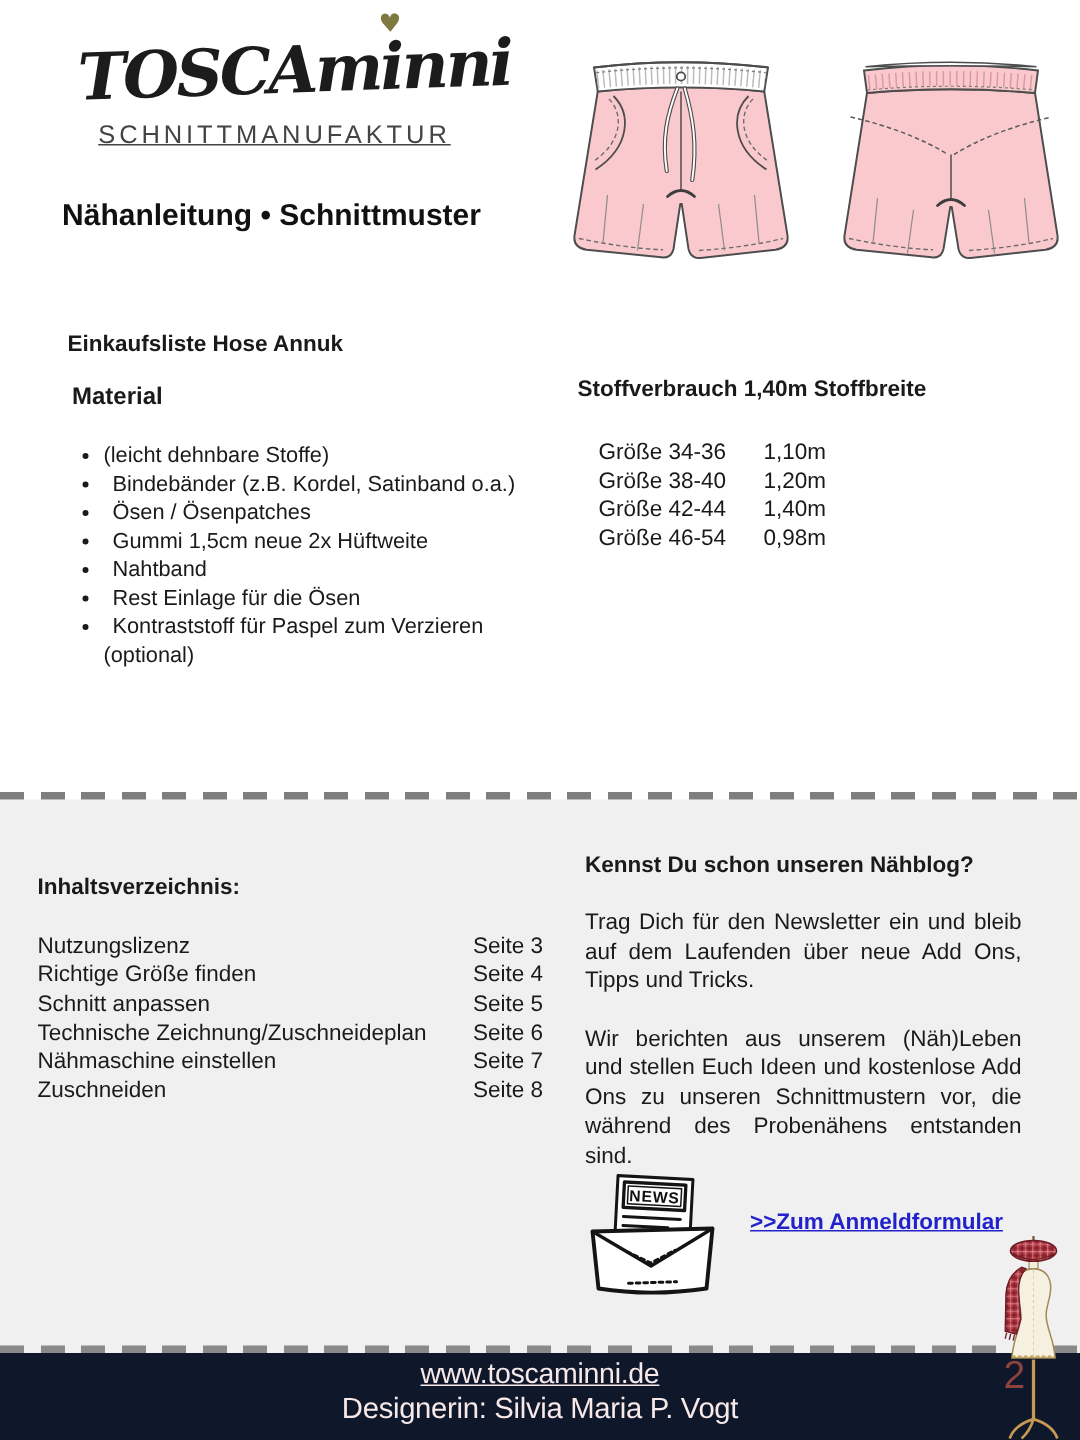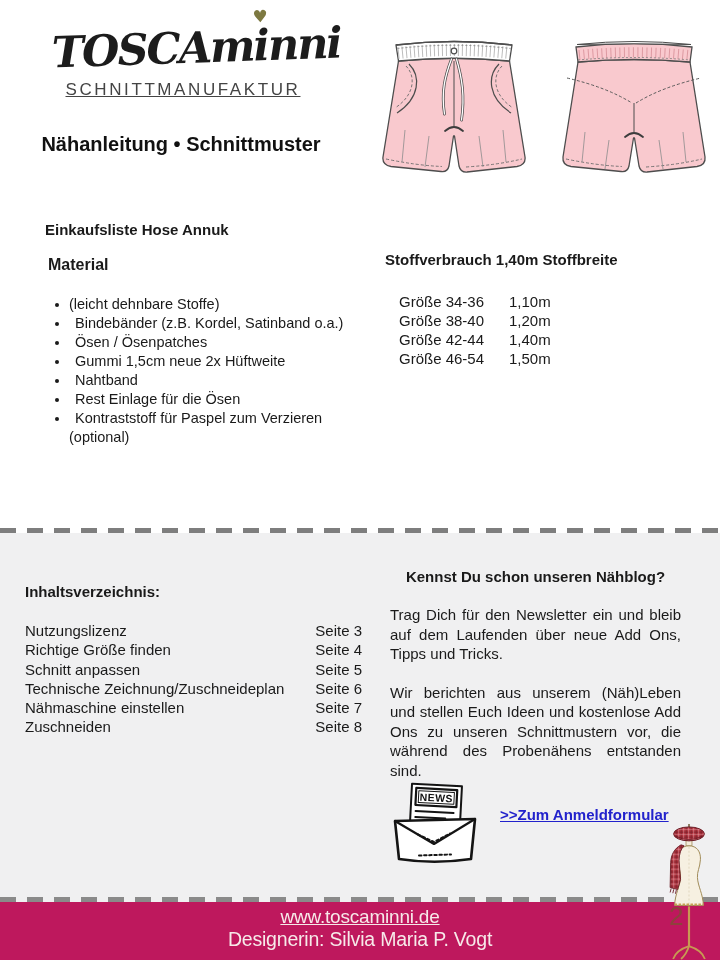--- a/index.html
+++ b/index.html
@@ -57,33 +57,33 @@
   .divider-footer { top:897px; background:repeating-linear-gradient(90deg,#8a8a8a 0 16px, transparent 16px 27px); }
   .lower-bg { position:absolute; left:0; top:533px; width:720px; height:369px; background:#f0f0f1; }
 
   
   .toc { position:absolute; left:25px; top:583px; width:337px; }
   .toc-title { font-size:15px; font-weight:700; margin-bottom:21px; }
   .toc-row { display:flex; justify-content:space-between; font-size:15px; line-height:19.3px; }
 
   
   .blog { position:absolute; left:390px; top:568px; width:291px; }
-  .blog-title { font-size:15px; font-weight:700; margin-bottom:20px;text-align:center; }
+  .blog-title { font-size:15px; font-weight:700; margin-bottom:20px; }
   .blog p { margin:0 0 19px 0; font-size:15px; line-height:19.5px; text-align:justify; }
 
   .news-icon { position:absolute; left:388px; top:780px; width:92px; height:86px; }
   .signup-link {
     position:absolute; left:500px; top:806px; font-size:15px; font-weight:700;
     color:#2222cc; text-decoration:underline; cursor:pointer;
   }
 
   
   .footer {
     position:absolute; left:0; top:902px; width:720px; height:58px;
-    background:#be185d; color:#f7e9e9; text-align:center; z-index:1;
+    background:#0f172a; color:#f7e9e9; text-align:center; z-index:1;
   }
   .footer-site {
     display:inline-block; margin-top:4px; font-size:19px; color:#f7e9e9;
     text-decoration:underline; letter-spacing:-0.2px; cursor:pointer;
   }
   .footer-designer { font-size:19.5px; letter-spacing:-0.2px; margin-top:0px; }
   .page-number {
     position:absolute; left:669px; top:901px; font-size:26px; color:#8d423c;
     z-index:2; font-weight:400;
   }
@@ -187,21 +187,21 @@
     <div class="fabric-row">
       <span class="fabric-size">Größe 38-40</span>
       <span class="fabric-amount">1,20m</span>
       </div>
     <div class="fabric-row">
       <span class="fabric-size">Größe 42-44</span>
       <span class="fabric-amount">1,40m</span>
       </div>
     <div class="fabric-row">
       <span class="fabric-size">Größe 46-54</span>
-      <span class="fabric-amount">1,50m</span>
+      <span class="fabric-amount">0,98m</span>
       </div>
   </div>
 
   <div class="divider-mid"></div>
 
   <div class="toc">
     <div class="toc-title">Inhaltsverzeichnis:</div>
     <div class="toc-row">
       <span>Nutzungslizenz</span>
         <span>Seite 3</span>

